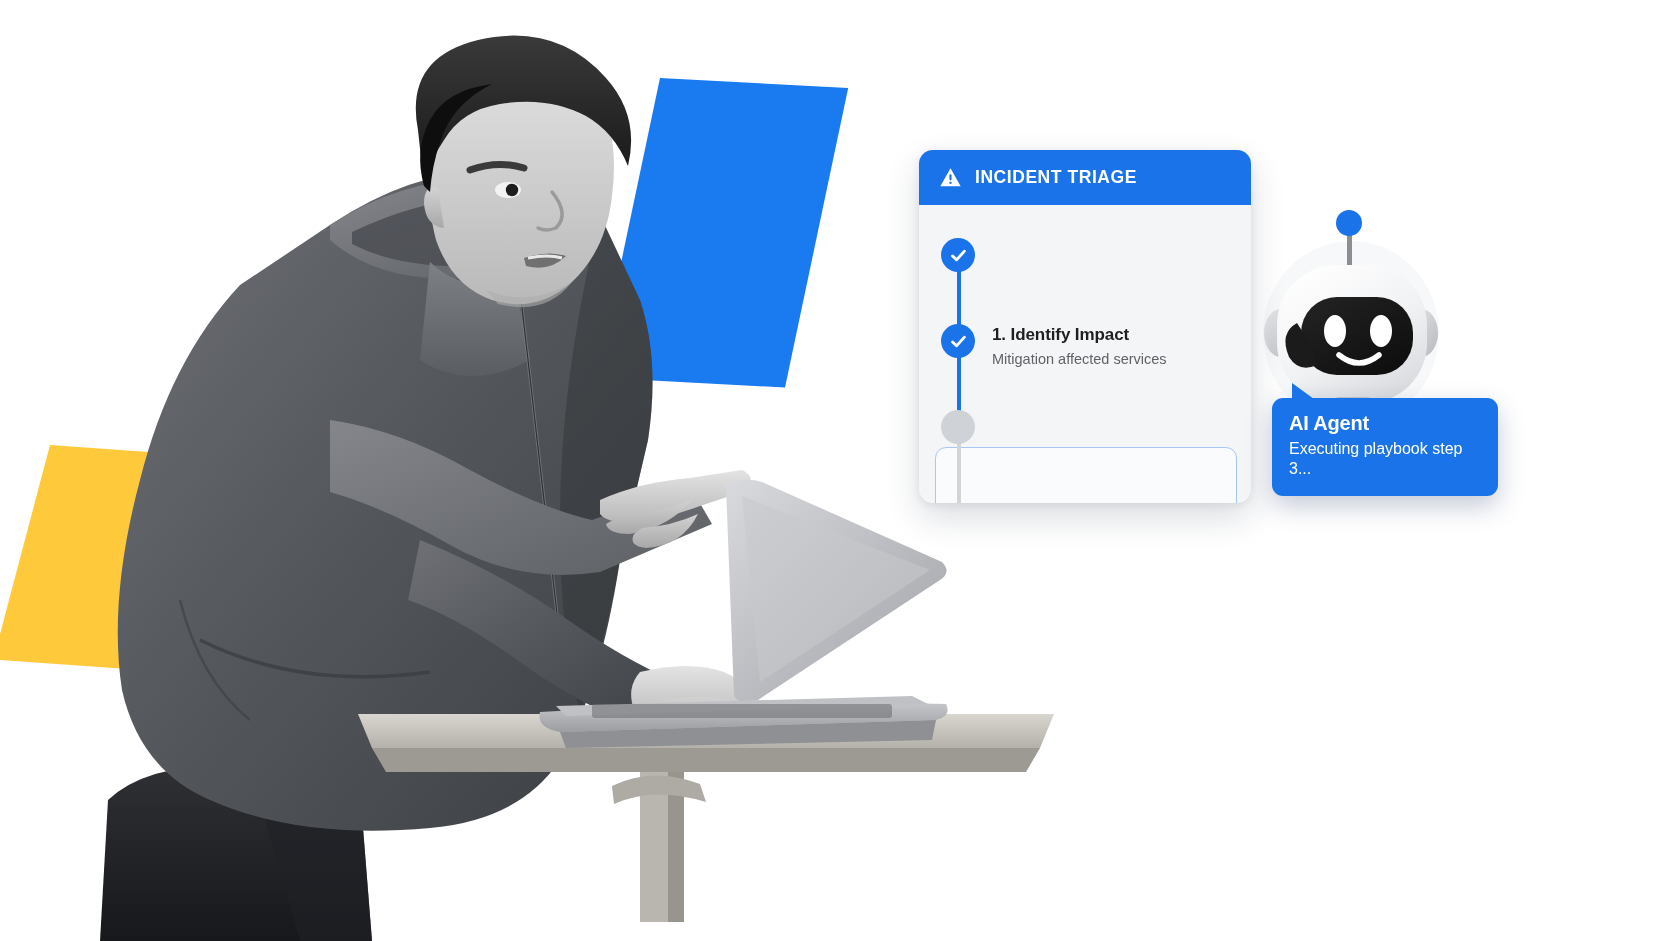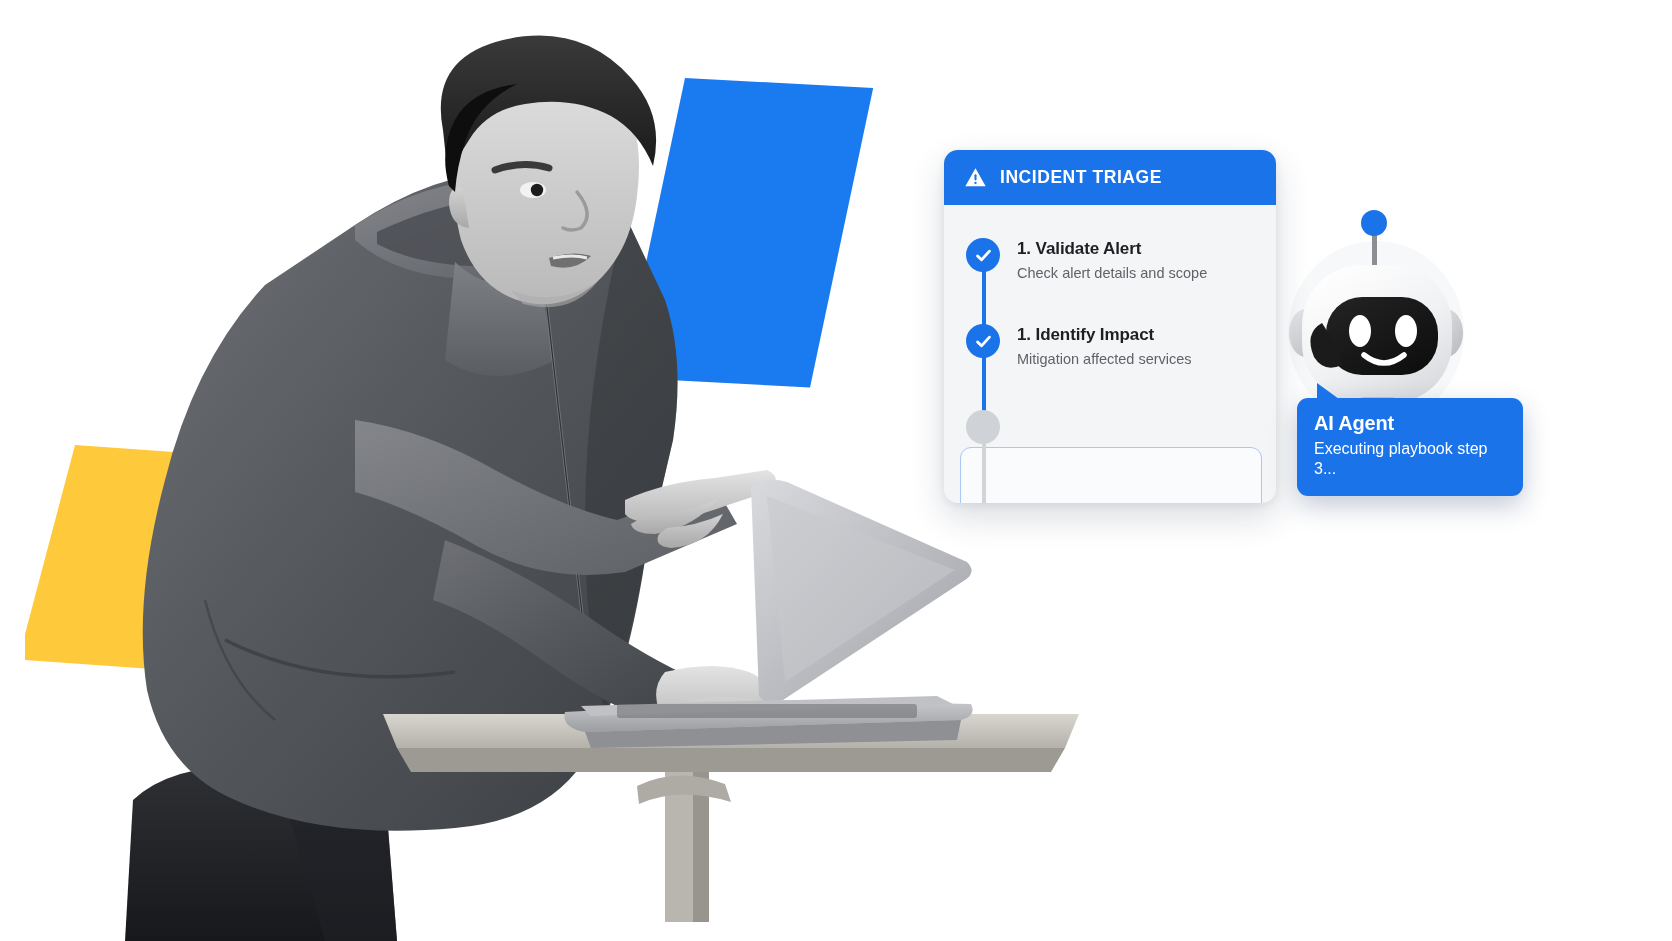--- a/index.html
+++ b/index.html
@@ -2,21 +2,21 @@
 <html><head>
 <meta charset="utf-8">
 <title>Incident Triage</title>
 <style>
   html,body{margin:0;padding:0;}
   body{
     width:1672px;height:941px;overflow:hidden;position:relative;
     background:#ffffff;
     font-family:"Liberation Sans","DejaVu Sans",sans-serif;
   }
-  .stage{position:absolute;inset:0;width:1639px;height:941px;overflow:hidden;margin-left:25px;}
+  .stage{position:absolute;inset:0;width:1639px;height:941px;overflow:hidden;}
 
   
   .shape-blue{
     position:absolute;left:660px;top:78px;width:190px;height:300px;
     background:#1a7af0;
     transform:skewX(-9deg) rotate(3deg);
     transform-origin:top left;
   }
   .shape-yellow{
     position:absolute;left:50px;top:445px;width:165px;height:215px;
@@ -310,24 +310,20 @@
       <div class="conn c1"></div>
       <div class="conn c2"></div>
       <div class="conn c3"></div>
       <div class="conn c4"></div>
 
       <div class="step">
         <div class="marker done">
           <svg viewBox="0 0 24 24">
               <path d="M4.5 12.5 L9.5 17.5 L19.5 6.5" stroke="#ffffff" stroke-width="3.6" fill="none" stroke-linecap="round" stroke-linejoin="round"></path>
             </svg>
-        </div>
-        <div class="step-text">
-          <div class="step-title">1. Validate Alert</div>
-          <div class="step-sub">Check alert details and scope</div>
         </div>
       </div>
 
       <div class="step">
         <div class="marker done">
           <svg viewBox="0 0 24 24">
               <path d="M4.5 12.5 L9.5 17.5 L19.5 6.5" stroke="#ffffff" stroke-width="3.6" fill="none" stroke-linecap="round" stroke-linejoin="round"></path>
             </svg>
         </div>
         <div class="step-text">

